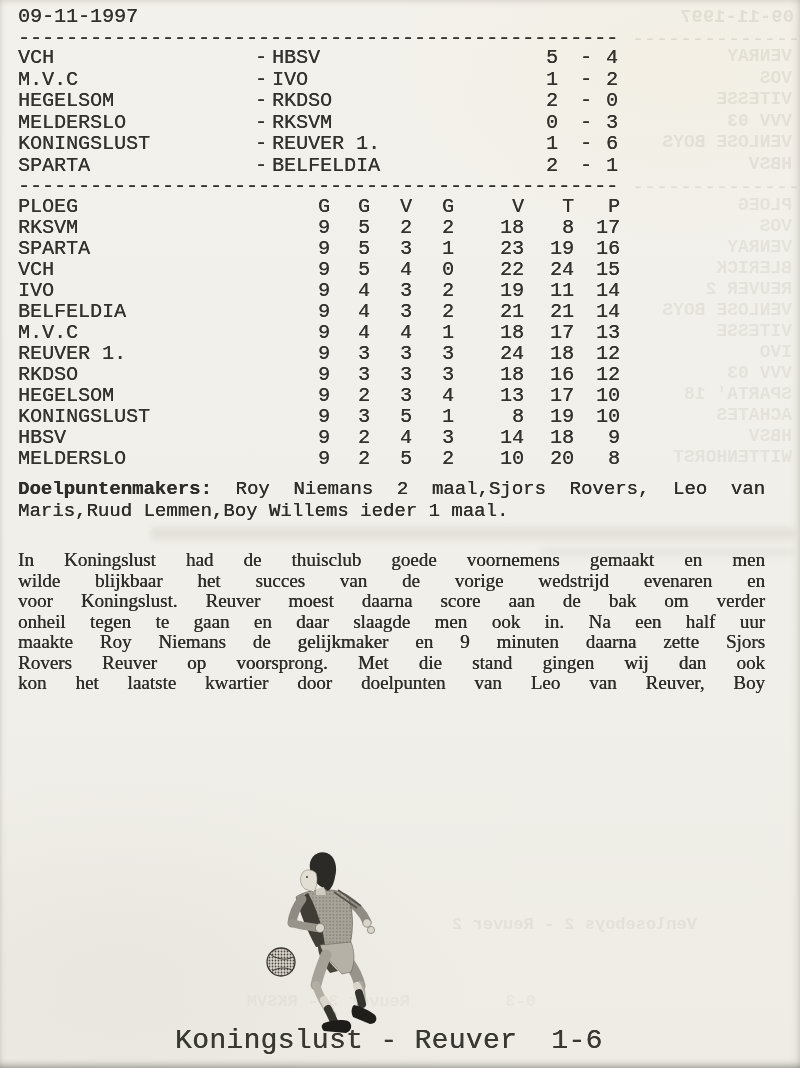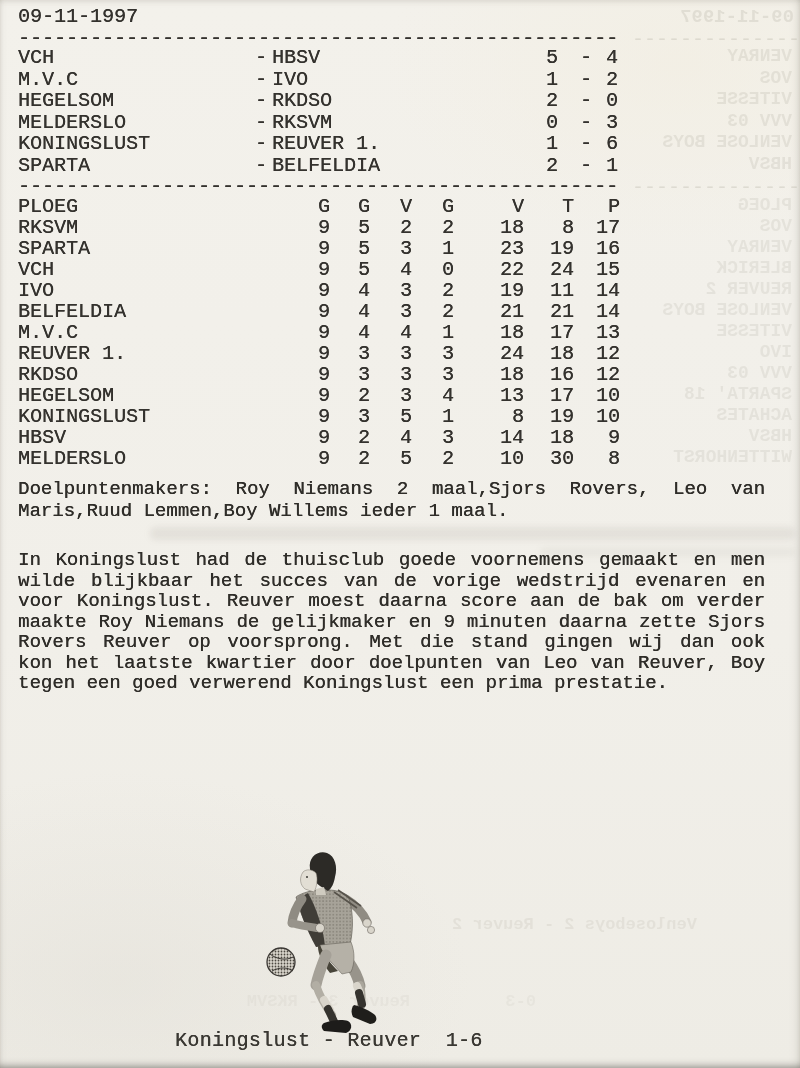--- a/index.html
+++ b/index.html
@@ -39,28 +39,28 @@
   .t-c0{left:268px;width:44px;}
   .t-c1{left:312px;width:40px;}
   .t-c2{left:352px;width:42px;}
   .t-c3{left:394px;width:42px;}
   .t-c4{left:436px;width:70px;}
   .t-c5{left:506px;width:50px;}
   .t-c6{left:556px;width:46px;}
   
   .scorers{left:18px;top:479px;width:747px;font-size:19px;line-height:21.5px;color:#2f2d29;}
   .s-line1{text-align:justify;text-align-last:justify;}
-  .s-line1 strong{font-weight:normal;}
+  .s-line1 strong{font-weight:bold;}
   .s-line2{text-align:left;}
   
   .article{left:18px;top:550px;width:747px;font-size:19px;line-height:20.5px;color:#2f2d29;}
-  .a-line{text-align:justify;text-align-last:justify;}
+  .a-line{text-align:justify;text-align-last:justify;font-family:Liberation Serif, serif;}
   .a-line.last{text-align-last:left;}
   
-  .caption{left:175px;top:1030px;font-size:20px;line-height:21px;white-space:pre;letter-spacing:.3px;color:#3a3833;}
+  .caption{left:175px;top:1030px;font-size:28px;line-height:21px;white-space:pre;letter-spacing:.3px;color:#3a3833;}
   
   .player{left:250px;top:845px;width:145px;height:190px;}
   
   .ghost{position:absolute;transform:scaleX(-1);color:#8f8a7a;font-weight:bold;filter:blur(.4px);}
   .ghost div{height:21.6px;}
   .ghost-date{left:668px;top:6px;width:126px;font-size:19px;opacity:.17;}
   .ghost-results{left:620px;top:46px;width:172px;font-size:18px;opacity:.15;text-align:left;}
   .ghost-standings{left:618px;top:195px;width:174px;font-size:18px;opacity:.13;}
   .ghost-standings div{height:21px;}
   .ghost-match{left:412px;top:915px;width:285px;font-size:17px;opacity:.12;}
@@ -286,38 +286,38 @@
         <span class="t-c5">18</span>
         <span class="t-c6">9</span>
       </div>
       <div class="t-row">
         <span class="t-name">MELDERSLO</span>
         <span class="t-c0">9</span>
         <span class="t-c1">2</span>
         <span class="t-c2">5</span>
         <span class="t-c3">2</span>
         <span class="t-c4">10</span>
-        <span class="t-c5">30</span>
+        <span class="t-c5">20</span>
         <span class="t-c6">8</span>
       </div>
     </div>
 
   <div class="abs scorers typed">
     <div class="s-line1"><strong>Doelpuntenmakers:</strong><span> </span><span>Roy Niemans 2 maal,Sjors Rovers, Leo van</span></div>
     <div class="s-line2">Maris,Ruud Lemmen,Boy Willems ieder 1 maal.</div>
   </div>
 
   <div class="abs article typed">
       <div class="a-line">In Koningslust had de thuisclub goede voornemens gemaakt en men</div>
       <div class="a-line">wilde blijkbaar het succes van de vorige wedstrijd evenaren en</div>
       <div class="a-line">voor Koningslust. Reuver moest daarna score aan de bak om verder</div>
+      <div class="a-line">onheil tegen te gaan en daar slaagde men ook in. Na een half uur</div>
       <div class="a-line">maakte Roy Niemans de gelijkmaker en 9 minuten daarna zette Sjors</div>
       <div class="a-line">Rovers Reuver op voorsprong. Met die stand gingen wij dan ook</div>
       <div class="a-line">kon het laatste kwartier door doelpunten van Leo van Reuver, Boy</div>
-      <div class="a-line last">tegen een goed verwerend Koningslust een prima prestatie.</div>
     </div>
 
   <svg class="abs player" viewBox="0 0 145 190" xmlns="http://www.w3.org/2000/svg">
     <defs>
       <pattern id="ht" width="3" height="3" patternUnits="userSpaceOnUse">
         <rect width="3" height="3" fill="#d9d5cb"></rect>
         <circle cx="1.5" cy="1.5" r="0.9" fill="#4c4841"></circle>
       </pattern>
       <pattern id="sh" width="3.4" height="3.4" patternUnits="userSpaceOnUse">
         <rect width="3.4" height="3.4" fill="#a7a399"></rect>

